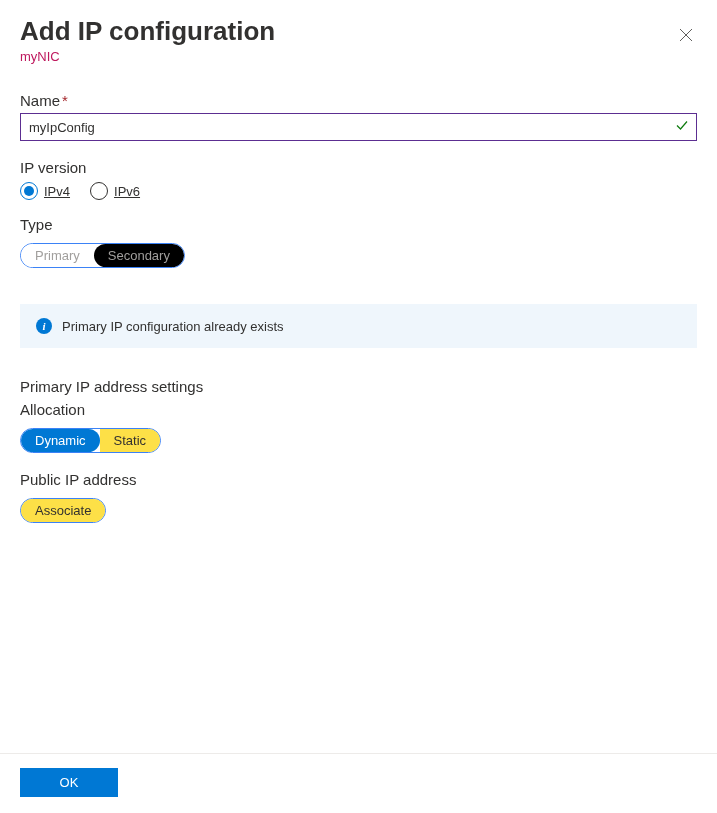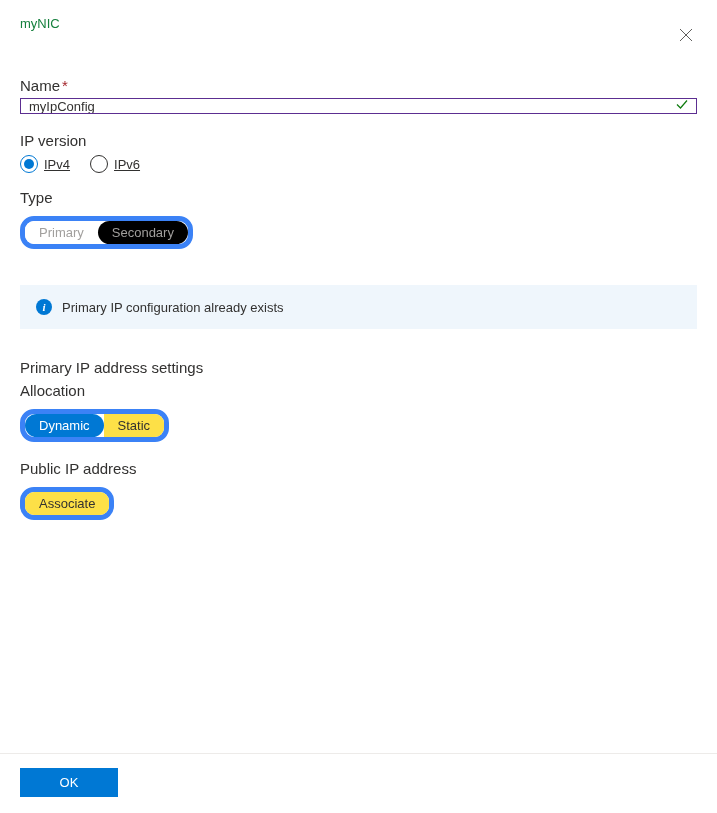--- a/index.html
+++ b/index.html
@@ -28,22 +28,22 @@
       align-items: flex-start;
     }
     .title {
       font-size: 26px;
       font-weight: 600;
       color: #323130;
       margin-bottom: 2px;
     }
     .subtitle {
       font-size: 13px;
-      color: #15803d;
-      margin-bottom: 46px;
+      color: #be185d;
+      margin-bottom: 28px;
     }
     .close-btn {
       font-size: 16px;
       color: #605e5c;
       cursor: pointer;
       padding: 4px;
       margin-top: 8px;
     }
     .field-label {
       font-size: 15px;
@@ -54,21 +54,21 @@
     .required {
       color: #a4262c;
       margin-left: 2px;
     }
     .text-input-wrap {
       position: relative;
       margin-bottom: 18px;
     }
     .text-input {
       width: 100%;
-      height: 16px;
+      height: 28px;
       padding: 4px 40px 4px 8px;
       border: 1px solid #5c2e91;
       font-size: 13px;
       color: #323130;
       outline: none;
     }
     .check-icon {
       position: absolute;
       right: 8px;
       top: 50%;
@@ -102,21 +102,21 @@
       border-color: #0078d4;
     }
     .radio-dot {
       width: 10px;
       height: 10px;
       background: #0078d4;
       border-radius: 50%;
     }
     .pill-group {
       display: inline-flex;
-      border: 5px solid #3b82f6;
+      border: 1px solid #3b82f6;
       border-radius: 14px;
       overflow: hidden;
       margin-top: 6px;
       margin-bottom: 18px;
     }
     .pill {
       padding: 4px 14px;
       font-size: 13px;
       cursor: pointer;
       background: #fde047;
@@ -189,20 +189,21 @@
       min-width: 98px;
     }
   </style>
 </head>
 <body>
 
 <div class="panel">
   <div class="content">
     <div class="header">
       <div>
+        <h1 class="title">Add IP configuration</h1>
         <div class="subtitle">myNIC</div>
       </div>
       <div class="close-btn">
         <svg width="14" height="14" viewBox="0 0 14 14">
             <path d="M1 1 L13 13 M13 1 L1 13" stroke="#605e5c" stroke-width="1" fill="none"></path>
           </svg>
       </div>
     </div>
 
     <label class="field-label">

